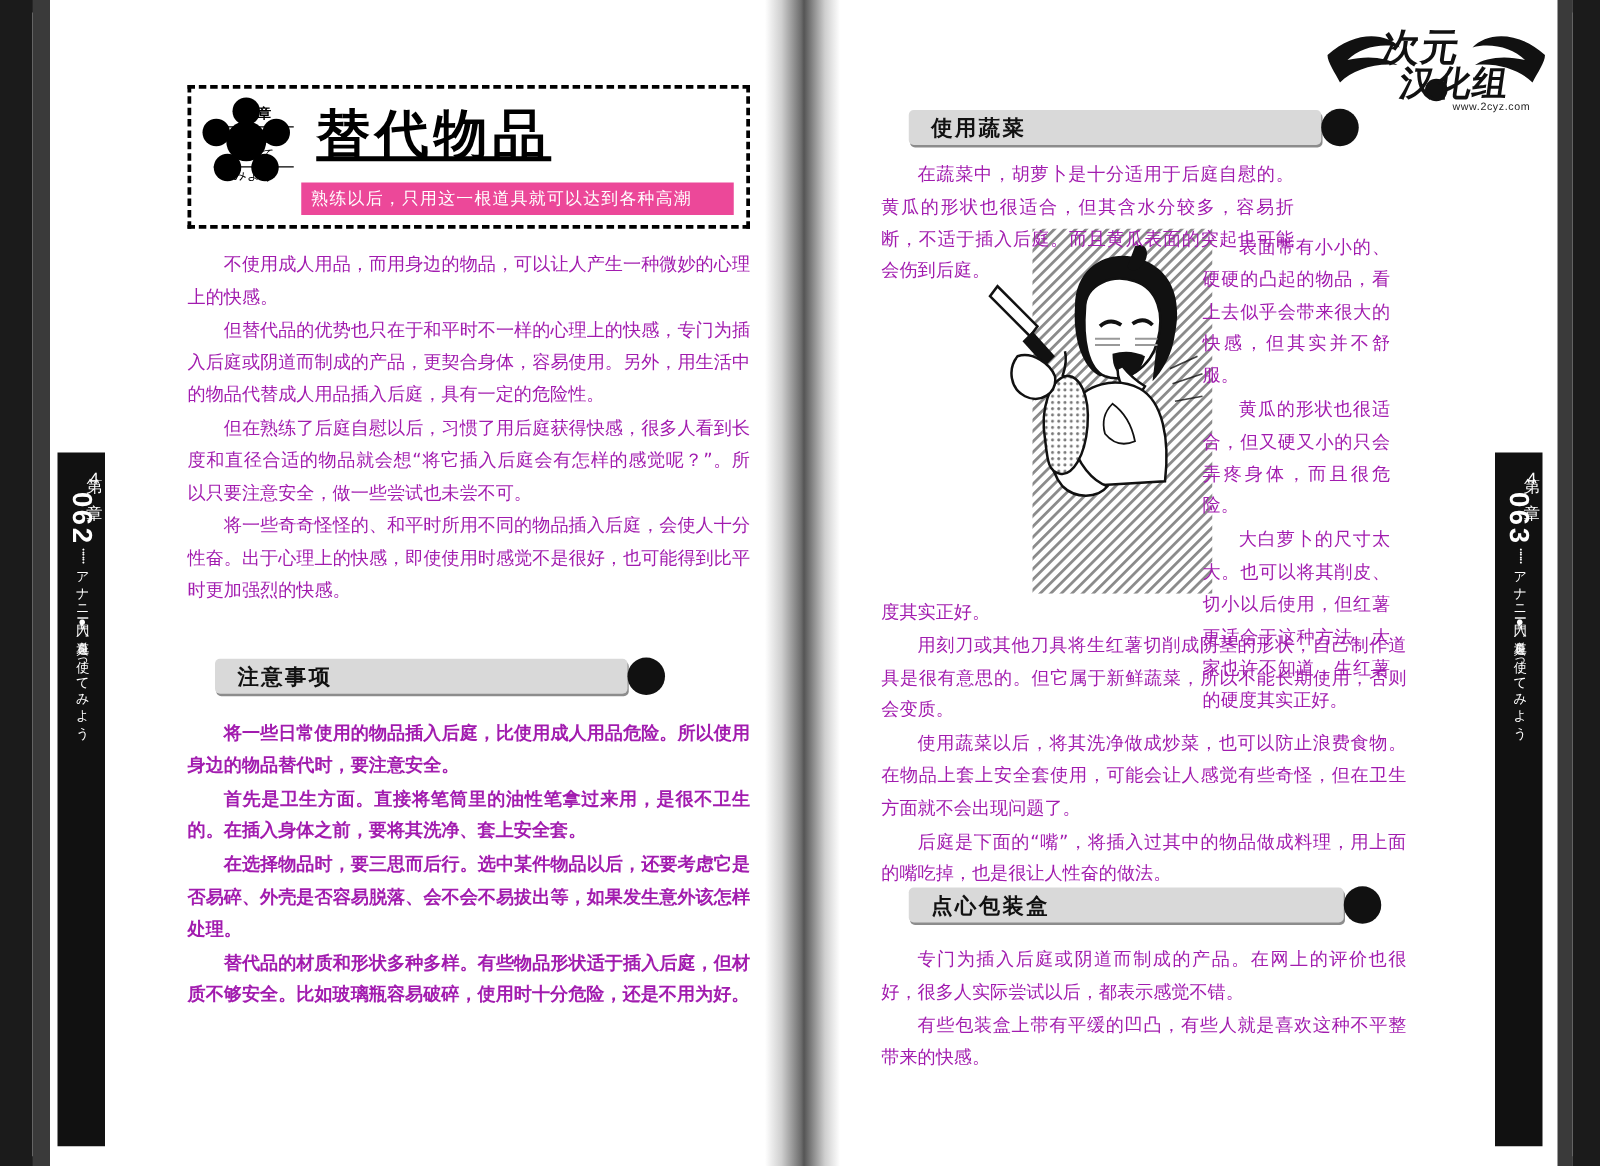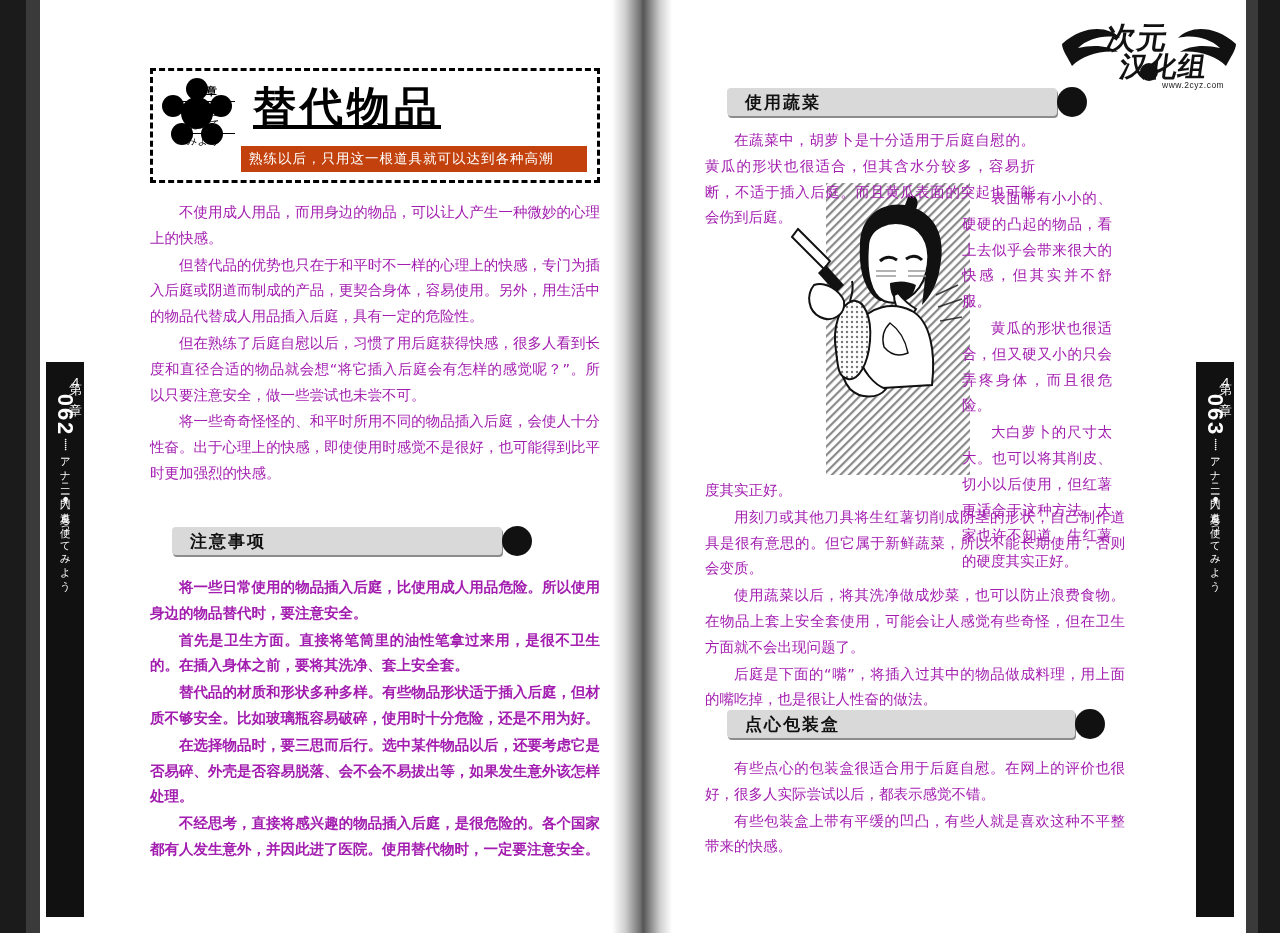--- a/index.html
+++ b/index.html
@@ -33,21 +33,21 @@
   .dots{writing-mode:vertical-rl;font-size:10px;letter-spacing:2px;color:#fff;}
   .tabsmall{writing-mode:vertical-rl;text-orientation:upright;font-size:10.5px;letter-spacing:1px;margin-top:4px;line-height:1.1;}
 
   
   .chapbox{position:absolute;left:150px;top:68px;width:450px;height:115px;border:3px dashed #000;background:#fff;box-sizing:border-box;}
   .flower{position:absolute;left:8px;top:6px;width:72px;height:72px;}
   .chap-ja{position:absolute;left:18px;top:14px;width:64px;font-size:11px;line-height:1.25;text-align:center;color:#000;}
   .chap-ja b{display:block;font-size:11px;}
   .chap-ja .l{border-top:1px solid #000;border-bottom:1px solid #000;padding:2px 0;margin-top:2px;}
   .chap-title{position:absolute;left:100px;top:8px;font-size:43px;font-weight:bold;letter-spacing:4px;color:#000;font-family:"DejaVu Sans",sans-serif;text-decoration:underline;}
-  .chap-sub{position:absolute;left:88px;bottom:8px;right:10px;background:#c2410c;color:#fff;font-size:13.5px;padding:4px 8px;letter-spacing:1px;}
+  .chap-sub{position:absolute;left:88px;bottom:8px;right:10px;background:#ec4899;color:#fff;font-size:13.5px;padding:4px 8px;letter-spacing:1px;}
 
   
   .col{position:absolute;font-size:14.5px;line-height:1.78;color:#a21caf;text-align:justify;font-family:"DejaVu Sans",sans-serif;}
   .col p{margin:0 0 1px 0;text-indent:2em;}
 
   
   .ribbon{position:relative;height:18px;}
   .ribbon .bar{position:absolute;left:22px;top:0;width:330px;height:28px;background:#d9d9d9;
       border-radius:4px;box-shadow:1px 2px 0 #8c8c8c;}
   .ribbon .bar.wide{width:330px;}
@@ -112,23 +112,22 @@
 
   <div class="ribbon" style="position:absolute;left:150px;top:527px;width:400px;">
     <div class="bar"></div>
     <div class="txt">注意事项</div>
     <div class="blob"></div>
   </div>
 
   <div class="col" style="left:150px;top:575px;width:450px;font-weight:bold;">
     <p>将一些日常使用的物品插入后庭，比使用成人用品危险。所以使用身边的物品替代时，要注意安全。</p>
     <p>首先是卫生方面。直接将笔筒里的油性笔拿过来用，是很不卫生的。在插入身体之前，要将其洗净、套上安全套。</p>
+    <p>在选择物品时，要三思而后行。选中某件物品以后，还要考虑它是否易碎、外壳是否容易脱落、会不会不易拔出等，如果发生意外该怎样处理。</p>
     <p>替代品的材质和形状多种多样。有些物品形状适于插入后庭，但材质不够安全。比如玻璃瓶容易破碎，使用时十分危险，还是不用为好。</p>
-    <p>在选择物品时，要三思而后行。选中某件物品以后，还要考虑它是否易碎、外壳是否容易脱落、会不会不易拔出等，如果发生意外该怎样处理。</p>
-    <p>不经思考，直接将感兴趣的物品插入后庭，是很危险的。各个国家都有人发生意外，并因此进了医院。使用替代物时，一定要注意安全。</p>
   </div>
 
   <div class="sidetab tab-left">
     <div class="tab-inner">
       <div class="vtext">第4章</div>
       <div class="pagenum">062</div>
       <div class="dots">・・・・・・</div>
       <div class="tabsmall">アナニー入門●道具を使ってみよう</div>
     </div>
   </div>
@@ -213,21 +212,21 @@
     <p>后庭是下面的“嘴”，将插入过其中的物品做成料理，用上面的嘴吃掉，也是很让人性奋的做法。</p>
   </div>
 
   <div class="ribbon" style="position:absolute;left:705px;top:710px;width:420px;">
     <div class="bar" style="width:348px"></div>
     <div class="txt">点心包装盒</div>
     <div class="blob" style="left:370px"></div>
   </div>
 
   <div class="col" style="left:705px;top:756px;width:420px;">
-    <p>有些点心的包装盒很适合用于后庭自慰。在网上的评价也很好，很多人实际尝试以后，都表示感觉不错。</p>
+    <p>专门为插入后庭或阴道而制成的产品。在网上的评价也很好，很多人实际尝试以后，都表示感觉不错。</p>
     <p>有些包装盒上带有平缓的凹凸，有些人就是喜欢这种不平整带来的快感。</p>
   </div>
 
   <div class="sidetab tab-right">
     <div class="tab-inner">
       <div class="vtext">第4章</div>
       <div class="pagenum">063</div>
       <div class="dots">・・・・・・</div>
       <div class="tabsmall">アナニー入門●道具を使ってみよう</div>
     </div>

